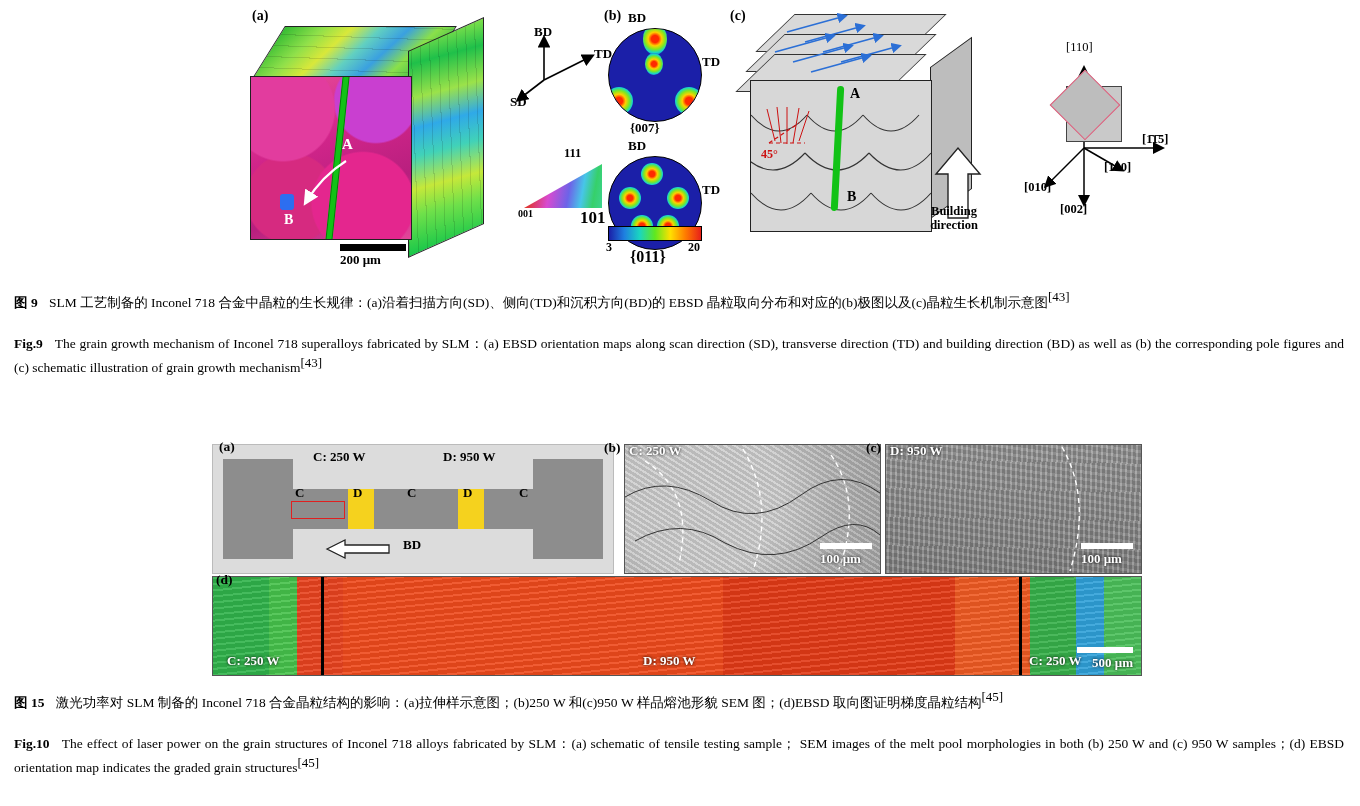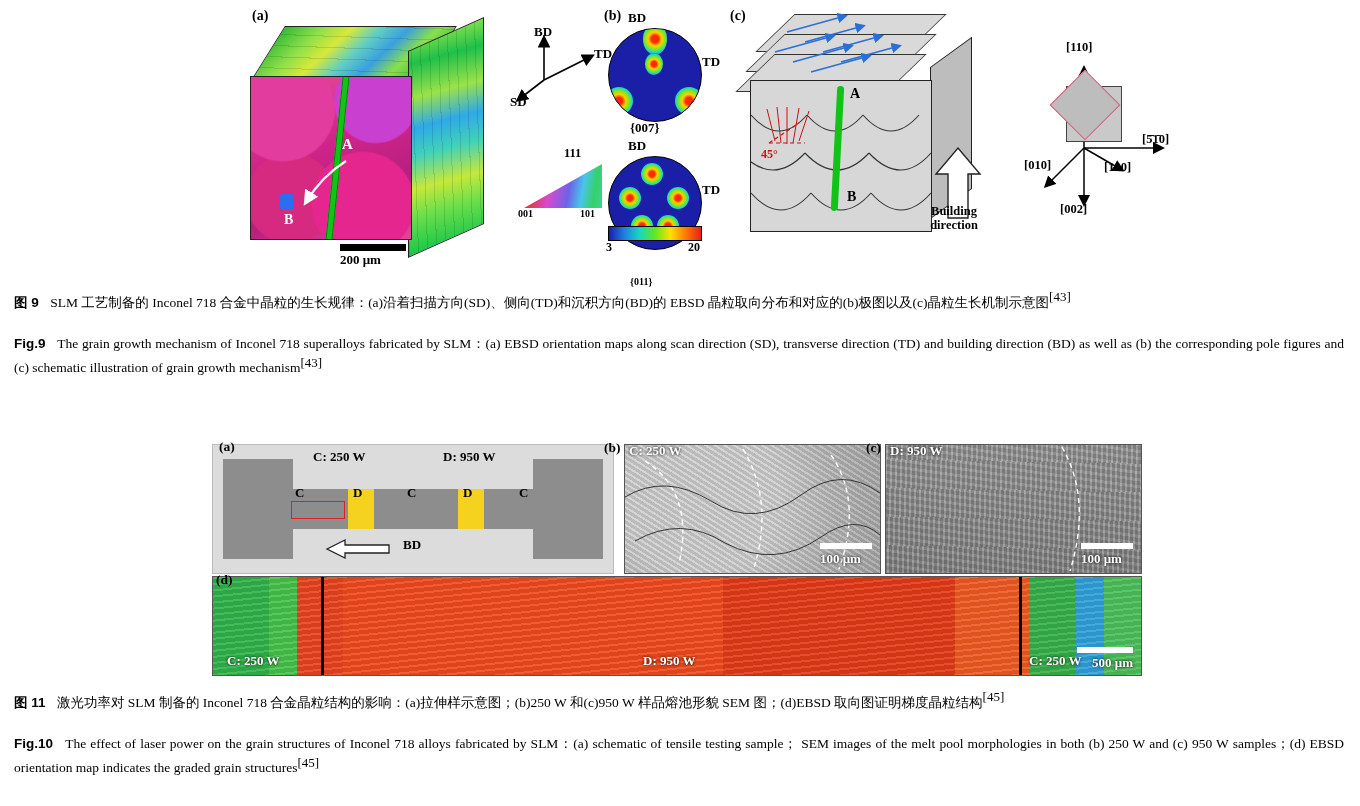--- a/index.html
+++ b/index.html
@@ -3,21 +3,21 @@
 <meta charset="utf-8">
 <style>
   html,body{margin:0;padding:0;}
   body{
     width:1360px;height:806px;background:#ffffff;
     font-family:"Liberation Serif", serif;
     color:#000;position:relative;overflow:hidden;
   }
   .fig{position:absolute;}
   .cap{position:absolute;font-size:13.5px;line-height:1.45;text-align:justify;}
-  .cap b{font-family:Liberation Sans, sans-serif;font-weight:bold;margin-top:14px;}
+  .cap b{font-family:Liberation Serif, serif;font-weight:bold;margin-top:14px;}
   .sup{font-size:13px;vertical-align:super;}
   .lbl{position:absolute;font-family:"Liberation Serif", serif;font-weight:bold;}
 
   
   #fig9{left:230px;top:8px;width:900px;height:265px;}
 
   
   .cube-wrap{position:absolute;left:20px;top:18px;width:250px;height:235px;}
   .cube-top{
     position:absolute;left:18px;top:0;width:170px;height:52px;
@@ -164,21 +164,21 @@
     </svg>
     <div style="position:absolute;left:24px;top:-4px;font-size:13px;font-weight:bold;">BD</div>
     <div style="position:absolute;left:84px;top:18px;font-size:13px;font-weight:bold;">TD</div>
     <div style="position:absolute;left:0px;top:66px;font-size:13px;font-weight:bold;">SD</div>
   </div>
 
   <div class="ipf">
     <div class="ipf-tri"></div>
     <div style="position:absolute;left:46px;top:-2px;font-size:12.5px;font-weight:bold;">111</div>
     <div style="position:absolute;left:0px;top:60px;font-size:10px;font-weight:bold;">001</div>
-    <div style="position:absolute;left:62px;top:60px;font-size:10px;font-weight:bold;">101</div>
+    <div style="position:absolute;left:62px;top:60px;font-size:17px;font-weight:bold;">101</div>
   </div>
 
   <div class="lbl" style="left:374px;top:0px;font-size:14px;">(b)</div>
 
   <div style="position:absolute;left:398px;top:2px;font-size:13px;font-weight:bold;">BD</div>
   <div class="pf" style="left:378px;top:20px;">
     <div class="spot" style="left:34px;top:-6px;width:24px;height:32px;"></div>
     <div class="spot" style="left:36px;top:24px;width:18px;height:22px;"></div>
     <div class="spot" style="left:-4px;top:58px;width:28px;height:28px;"></div>
     <div class="spot" style="left:66px;top:58px;width:28px;height:28px;"></div>
@@ -188,21 +188,21 @@
 
   <div style="position:absolute;left:398px;top:130px;font-size:13px;font-weight:bold;">BD</div>
   <div class="pf" style="left:378px;top:148px;">
     <div class="spot" style="left:32px;top:6px;width:22px;height:22px;"></div>
     <div class="spot" style="left:10px;top:30px;width:22px;height:22px;"></div>
     <div class="spot" style="left:58px;top:30px;width:22px;height:22px;"></div>
     <div class="spot" style="left:22px;top:58px;width:22px;height:22px;"></div>
     <div class="spot" style="left:48px;top:58px;width:22px;height:22px;"></div>
   </div>
   <div style="position:absolute;left:472px;top:174px;font-size:13px;font-weight:bold;">TD</div>
-  <div style="position:absolute;left:400px;top:240px;font-size:10px;font-weight:bold;margin-top:28px;">{011}</div>
+  <div style="position:absolute;left:400px;top:240px;font-size:16px;font-weight:bold;">{011}</div>
 
   <div class="cbar" style="left:378px;top:218px;"></div>
   <div style="position:absolute;left:376px;top:232px;font-size:12px;font-weight:bold;">3</div>
   <div style="position:absolute;left:458px;top:232px;font-size:12px;font-weight:bold;">20</div>
 
   <div class="lbl" style="left:500px;top:0px;font-size:14px;">(c)</div>
 
   <div class="layer" style="left:545px;top:6px;"></div>
   <div class="layer" style="left:535px;top:26px;"></div>
   <div class="layer" style="left:525px;top:46px;"></div>
@@ -269,23 +269,23 @@
           </marker>
         </defs>
       <line x1="54" y1="120" x2="54" y2="40" stroke="#000" stroke-width="1.5" marker-end="url(#ar2)"></line>
       <line x1="54" y1="120" x2="132" y2="120" stroke="#000" stroke-width="1.5" marker-end="url(#ar2)"></line>
       <line x1="54" y1="120" x2="16" y2="158" stroke="#000" stroke-width="1.5" marker-end="url(#ar2)"></line>
       <line x1="54" y1="120" x2="92" y2="142" stroke="#000" stroke-width="1.5" marker-end="url(#ar2)"></line>
       <line x1="54" y1="120" x2="54" y2="176" stroke="#000" stroke-width="1.5" marker-end="url(#ar2)"></line>
     </svg>
     <div class="ori-sq"></div>
     <div class="ori-diamond"></div>
-    <div style="position:absolute;left:36px;top:12px;font-size:12.5px;font-weight:bold;">[110]</div>
-    <div style="position:absolute;left:112px;top:104px;font-size:12.5px;font-weight:bold;">[5̄1̄0]</div>
-    <div style="position:absolute;left:-6px;top:130px;font-size:12.5px;font-weight:bold;">[010]</div>
+    <div style="position:absolute;left:36px;top:12px;font-size:12.5px;font-weight:normal;">[110]</div>
+    <div style="position:absolute;left:112px;top:104px;font-size:12.5px;font-weight:bold;">[1̄1̄5]</div>
+    <div style="position:absolute;left:-6px;top:152px;font-size:12.5px;font-weight:bold;">[010]</div>
     <div style="position:absolute;left:74px;top:132px;font-size:12.5px;font-weight:bold;">[100]</div>
     <div style="position:absolute;left:30px;top:174px;font-size:12.5px;font-weight:bold;">[002]</div>
   </div>
 </div>
 
 <div class="cap" style="left:14px;top:288px;width:1330px;">
   <b>图 9</b>
   <span style="margin-left:8px;">SLM 工艺制备的 Inconel 718 合金中晶粒的生长规律：(a)沿着扫描方向(SD)、侧向(TD)和沉积方向(BD)的 EBSD 晶粒取向分布和对应的(b)极图以及(c)晶粒生长机制示意图</span><span class="sup">[43]</span>
 </div>
 <div class="cap" style="left:14px;top:334px;width:1330px;">
@@ -357,19 +357,19 @@
     <div style="position:absolute;left:816px;bottom:6px;font-size:13px;font-weight:bold;color:#fff;text-shadow:0 0 3px #000;">C: 250 W</div>
     <div style="position:absolute;right:8px;bottom:4px;text-align:right;color:#fff;font-size:13px;font-weight:bold;text-shadow:0 0 3px #000;">
       <div style="width:56px;height:6px;background:#fff;margin:0 0 2px auto;"></div>
       <span>500 μm</span>
     </div>
   </div>
   <div style="position:absolute;left:4px;top:136px;font-size:13.5px;font-weight:bold;">(d)</div>
 </div>
 
 <div class="cap" style="left:14px;top:688px;width:1330px;">
-  <b>图 11</b>
+  <b>图 15</b>
   <span style="margin-left:8px;">激光功率对 SLM 制备的 Inconel 718 合金晶粒结构的影响：(a)拉伸样示意图；(b)250 W 和(c)950 W 样品熔池形貌 SEM 图；(d)EBSD 取向图证明梯度晶粒结构</span><span class="sup">[45]</span>
 </div>
 <div class="cap" style="left:14px;top:734px;width:1330px;">
   <b>Fig.10</b>
   <span style="margin-left:8px;">The effect of laser power on the grain structures of Inconel 718 alloys fabricated by SLM：(a) schematic of tensile testing sample； SEM images of the melt pool morphologies in both (b) 250 W and (c) 950 W samples；(d) EBSD orientation map indicates the graded grain structures</span><span class="sup">[45]</span>
 </div>
 
 </body></html>

